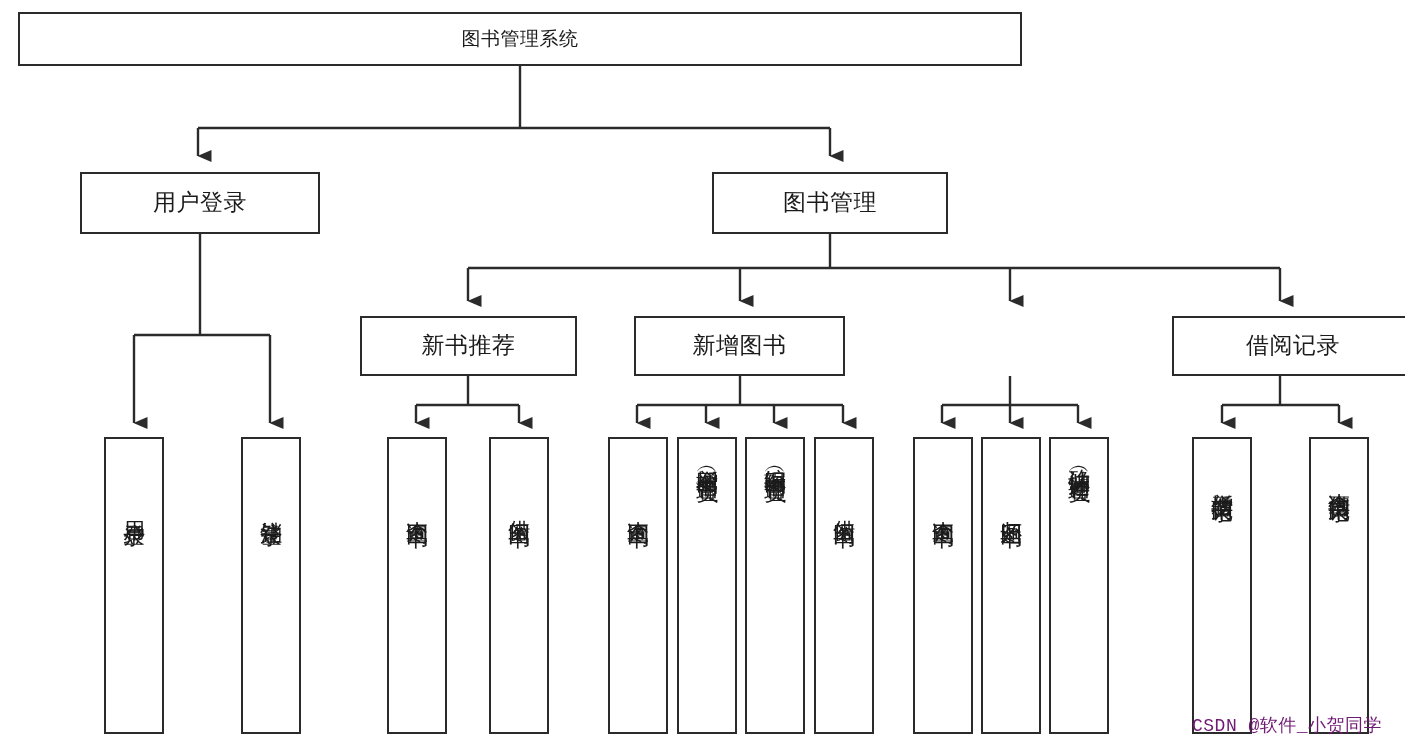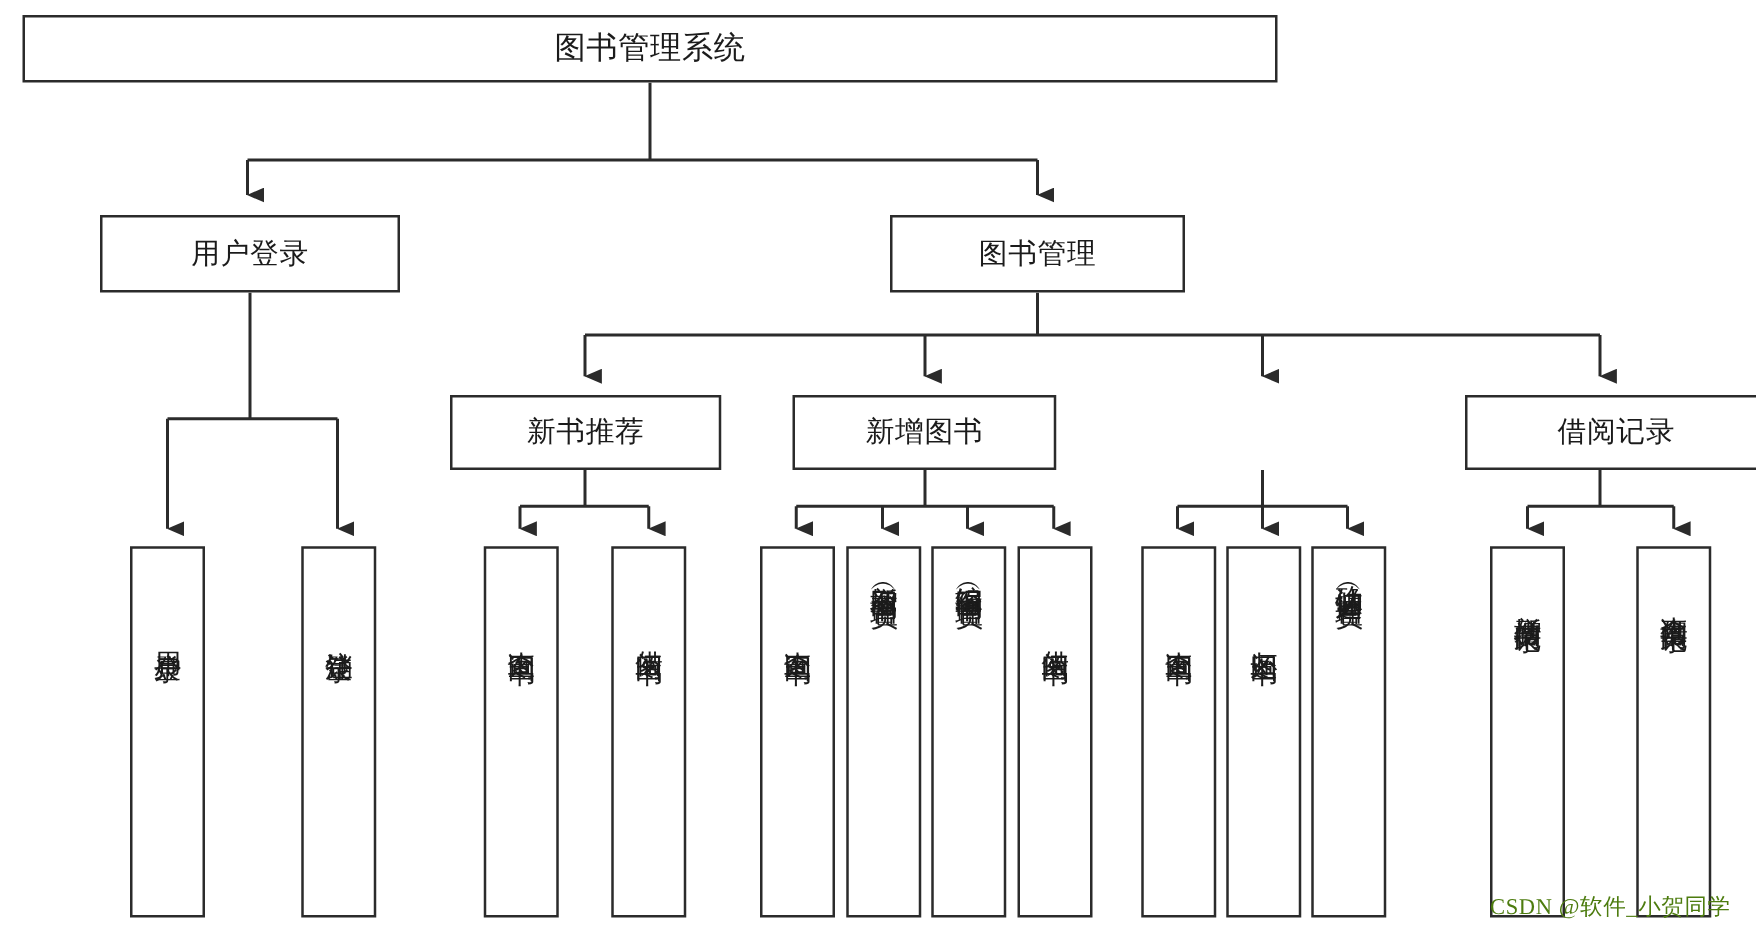--- a/index.html
+++ b/index.html
@@ -40,21 +40,21 @@
     text-align: center;
     line-height: 1.18;
     white-space: nowrap;
   }
   
   .node.h .label {
     font-size: 23px;
     letter-spacing: 0.5px;
   }
   .node.root .label {
-    font-size: 25px;
+    font-size: 19px;
   }
   
   .node.v {
     align-items: flex-start;
     justify-content: center;
     padding-top: 6px;
   }
   .node.v .label {
     writing-mode: vertical-rl;
     text-orientation: upright;
@@ -71,25 +71,25 @@
     margin-top: 6px;
   }
   .node.v.med .label {
     margin-top: 30px;
   }
   .watermark {
     position: absolute;
     left: 1192px;
     top: 713px;
     font-size: 18px;
-    color: #4d7c0f;
+    color: #701a75;
     letter-spacing: 0.5px;
     z-index: 5;
     white-space: nowrap;
-    font-family: Liberation Serif, serif;
+    font-family: Liberation Mono, monospace;
   }
 </style>
 </head>
 <body>
 
 <div id="canvas">
 
   <svg id="edges" viewBox="0 0 1405 747" xmlns="http://www.w3.org/2000/svg">
     <defs>
       <marker id="arrow" viewBox="0 0 12 14" refX="6" refY="13.5" markerWidth="12" markerHeight="14" orient="auto-start-reverse" markerUnits="userSpaceOnUse">

